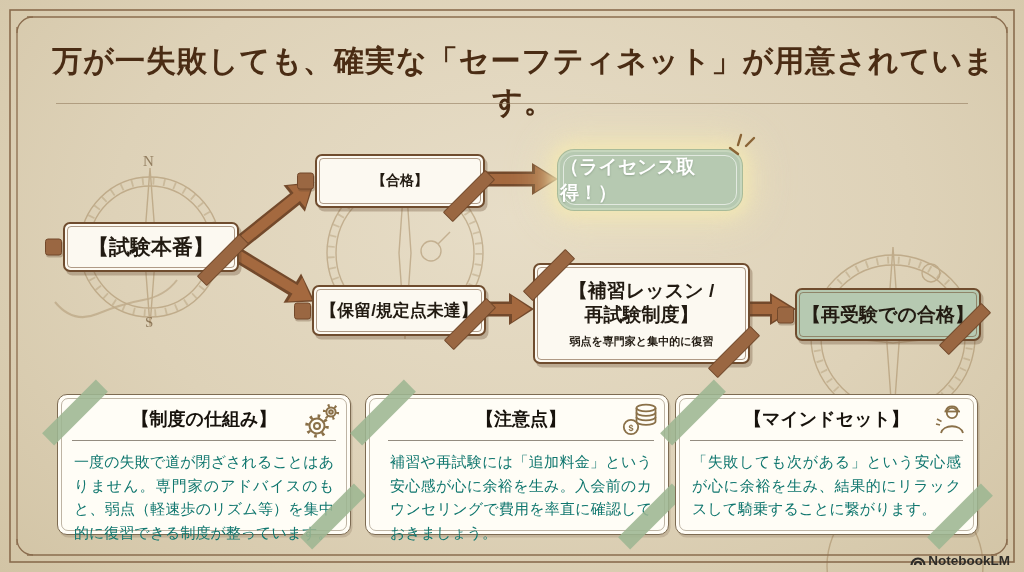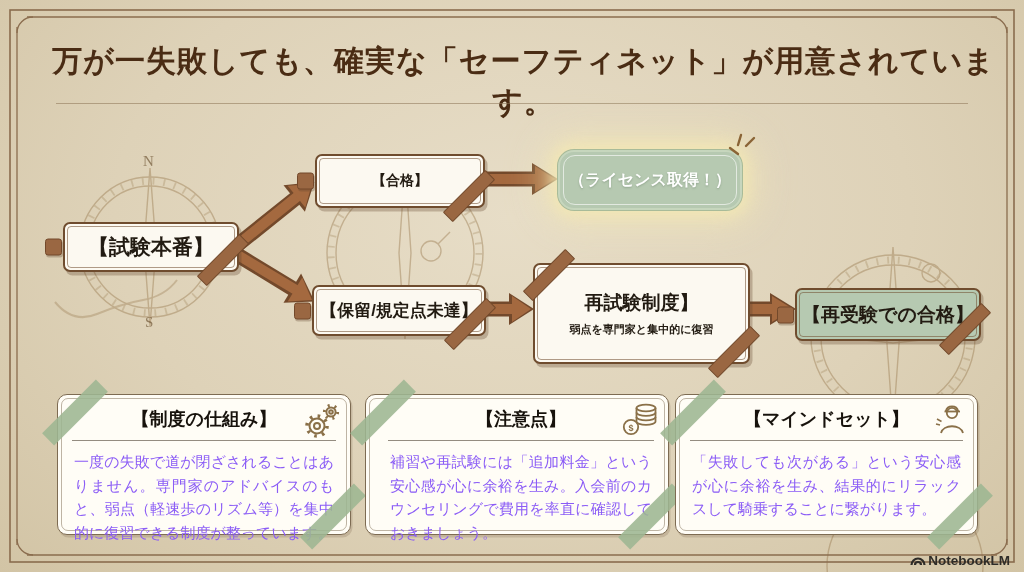--- a/index.html
+++ b/index.html
@@ -55,21 +55,21 @@
     transform:rotate(-45deg); z-index:6; border-radius:1px;
   }
   .ribbon.br { width:58px; height:12px; right:-16px; bottom:3px; }
   .ribbon.tl { width:58px; height:12px; left:-16px; top:3px; }
 
   
   #badge-license {
     position:absolute; left:558px; top:150px; width:180px; height:56px; z-index:5;
     display:flex; align-items:center; justify-content:center;
     background:#b6c9b1; border:2px solid #c6d6bd; border-radius:16px;
-    color:#ffffff; font-weight:bold; font-size:16px;
+    color:#ffffff; font-weight:bold; font-size:19px;
     text-shadow:0 1px 2px rgba(90,110,90,0.4);
     box-shadow:0 0 0 1px rgba(160,182,150,0.9),
                0 0 16px 6px rgba(243,232,180,0.9),
                0 0 36px 16px rgba(243,232,180,0.45);
   }
   #badge-license::before { content:""; position:absolute; inset:3px; border-radius:12px;
     border:1px solid rgba(255,255,255,0.6); pointer-events:none; }
   .sparkle { position:absolute; left:724px; top:130px; z-index:6; }
 
   
@@ -88,21 +88,21 @@
     position:absolute; width:76px; height:17px; background:rgba(157,182,146,0.88);
     transform:rotate(-45deg); z-index:7;
   }
   .tape.tl { left:-21px; top:9px; }
   .tape.br { right:-21px; bottom:9px; }
 
   .card-title { margin:12px 42px 0; text-align:center; font-size:18px;
     font-weight:bold; color:#17120c; position:relative; z-index:6; }
   .card-icon { position:absolute; right:8px; top:6px; width:40px; height:40px; z-index:6; }
   .card-rule { margin:9px 14px 0; height:1px; background:rgba(90,80,64,0.65); }
-  .card-body { margin:9px 16px 0; font-size:15px; line-height:1.58; color:#8b5cf6;
+  .card-body { margin:9px 16px 0; font-size:15px; line-height:1.58; color:#0f766e;
     text-align:justify; position:relative; z-index:6; }
 
   .footer-brand {
     position:absolute; right:14px; bottom:4px; z-index:8;
     display:flex; align-items:center; gap:2px;
     color:#2e2c28; font-size:13.5px; font-weight:bold;
   }
 </style>
 </head>
 <body>
@@ -228,20 +228,21 @@
   </svg>
 
   <div class="plate" id="node-pending">
     <span class="tab"></span>
     <span>【保留/規定点未達】</span>
     <span class="ribbon br"></span>
   </div>
 
   <div class="plate" id="node-remedial">
     <span class="ribbon tl"></span>
+    <span>【補習レッスン /</span>
     <span>再試験制度】</span>
     <span class="sub">弱点を専門家と集中的に復習</span>
     <span class="ribbon br"></span>
   </div>
 
   <div class="plate green" id="node-retry">
     <span class="tab"></span>
     <span>【再受験での合格】</span>
     <span class="ribbon br"></span>
   </div>

